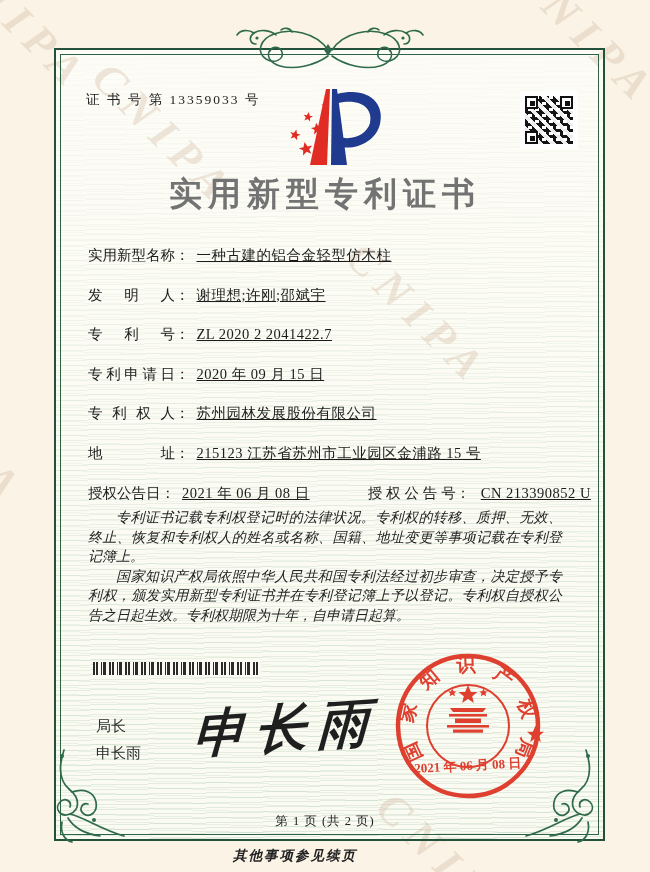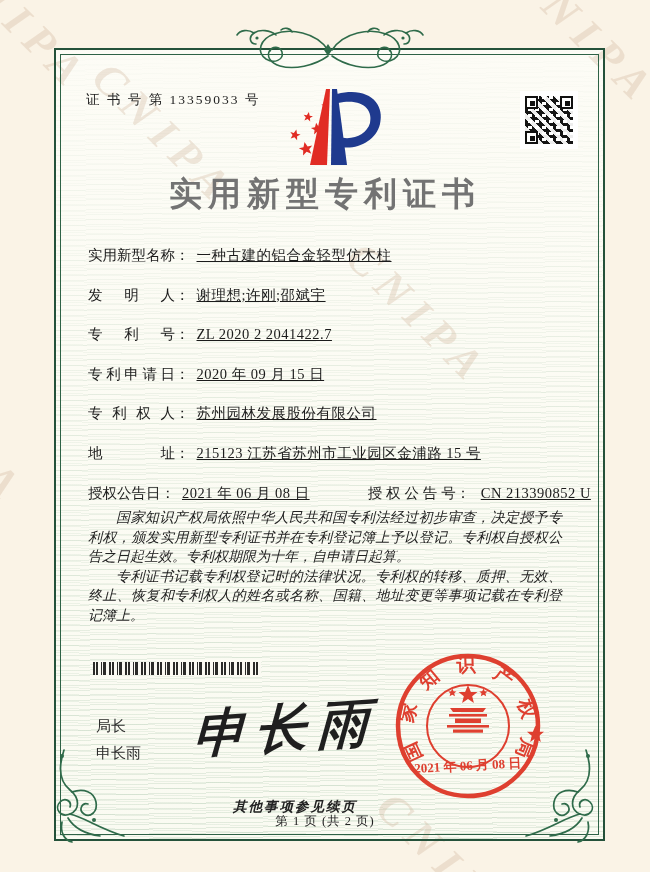--- a/index.html
+++ b/index.html
@@ -64,21 +64,21 @@
     background:repeating-linear-gradient(90deg,#2b2b29 0 2px,#faf9f2 2px 3px,#2b2b29 3px 5px,#faf9f2 5px 8px,#2b2b29 8px 9px,#faf9f2 9px 10px,#2b2b29 10px 13px,#faf9f2 13px 16px); }
 
   .commissioner { position:absolute; z-index:4; left:96px; top:712px; font-family:"Liberation Sans","DejaVu Sans",sans-serif;
     font-weight:400; font-size:15px; color:#2b2b2b; line-height:27px; }
   .signature { position:absolute; z-index:4; left:193px; top:694px; font-size:52px; font-weight:600;
     font-style:italic; letter-spacing:10px; color:#1f1f1f; transform:rotate(-4deg) skewX(-6deg); }
 
   .seal { position:absolute; z-index:5; left:392px; top:650px; opacity:0.93; }
 
   .page-info { position:absolute; z-index:4; left:0; right:0; top:813px; text-align:center; font-size:12.5px; color:#222; letter-spacing:1px; }
-  .continuation { position:absolute; z-index:4; left:0; right:60px; top:798px; text-align:center;
+  .continuation { position:absolute; z-index:4; left:0; right:60px; top:847px; text-align:center;
     font-style:italic; font-size:13.5px; font-weight:600; color:#222; letter-spacing:2px; }
 </style>
 </head>
 <body>
 
 <div class="page">
 
   <div class="panel"></div>
 
   <div class="wm" style="left:-28px; top:-62px;">CNIPA</div>
@@ -195,22 +195,22 @@
         <span class="fcolon">：</span>
       <span class="fvalue">2021 年 06 月 08 日</span>
       <span class="fpair2">
         <span class="flabel2">授权公告号</span><span class="fcolon">：</span>
         <span class="fvalue">CN 213390852 U</span>
       </span>
     </div>
   </div>
 
   <div class="bodytext">
+    <p>专利证书记载专利权登记时的法律状况。专利权的转移、质押、无效、终止、恢复和专利权人的姓名或名称、国籍、地址变更等事项记载在专利登记簿上。</p>
     <p>国家知识产权局依照中华人民共和国专利法经过初步审查，决定授予专利权，颁发实用新型专利证书并在专利登记簿上予以登记。专利权自授权公告之日起生效。专利权期限为十年，自申请日起算。</p>
-    <p>专利证书记载专利权登记时的法律状况。专利权的转移、质押、无效、终止、恢复和专利权人的姓名或名称、国籍、地址变更等事项记载在专利登记簿上。</p>
   </div>
 
   <div class="barcode"></div>
 
   <div class="commissioner">
     <div>局长</div>
     <div>申长雨</div>
   </div>
 
   <div class="signature">申长雨</div>

